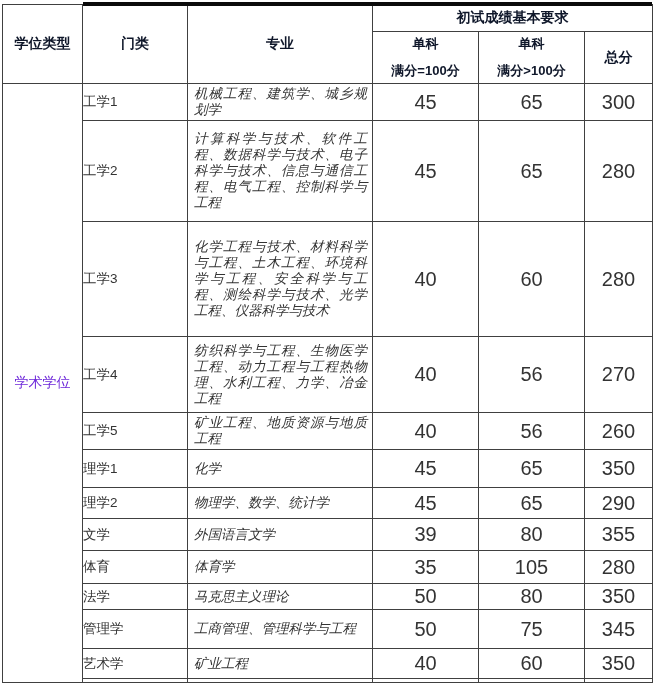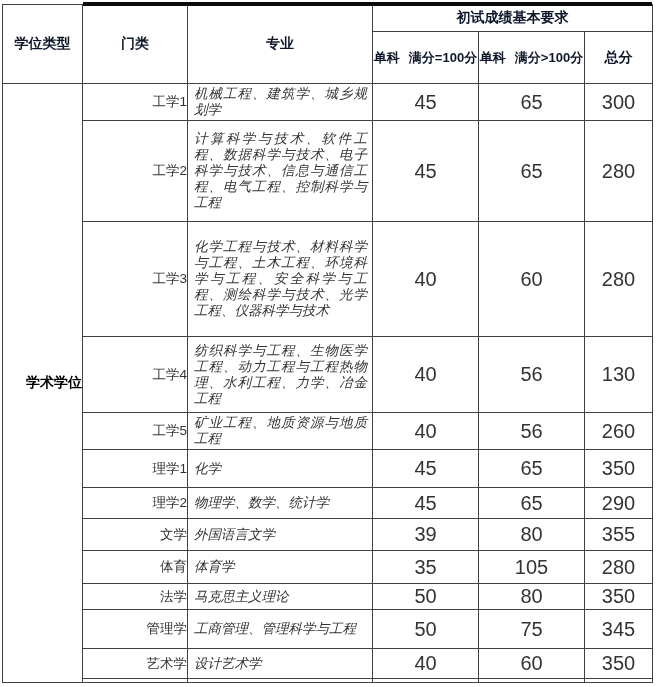--- a/index.html
+++ b/index.html
@@ -37,21 +37,21 @@
   
   thead th {
     font-weight: bold;
     color: #0f172a;
     font-size: 14px;
     text-align: center;
   }
   thead tr.hrow-1 { height: 27px; }
   thead tr.hrow-2 { height: 52px; }
   .subhead {
-    display: flex; flex-direction: row;
+    display: flex; flex-direction: column;
     align-items: center; justify-content: center;
     gap: 9px;
     font-size: 13px;
   }
 
   
   tbody tr:nth-child(1)  { height: 35px; }
   tbody tr:nth-child(2)  { height: 101px; }
   tbody tr:nth-child(3)  { height: 115px; }
   tbody tr:nth-child(4)  { height: 76px; }
@@ -59,28 +59,28 @@
   tbody tr:nth-child(6)  { height: 38px; }
   tbody tr:nth-child(7)  { height: 31px; }
   tbody tr:nth-child(8)  { height: 32px; }
   tbody tr:nth-child(9)  { height: 33px; }
   tbody tr:nth-child(10) { height: 26px; margin-top: 8px; }
   tbody tr:nth-child(11) { height: 39px; margin-left: 16px; }
   tbody tr:nth-child(12) { height: 30px; }
   tbody tr.cutoff-row    { height: 4px; }
 
   td.degree-type-cell {
-    font-weight: bold;
+    font-weight: normal;
     font-size: 14px;
-    text-align: right;
-    color: #000000;
+    text-align: center;
+    color: #6d28d9;
   }
   td.category-cell {
     font-size: 13.5px;
-    text-align: right;
+    text-align: left;
   }
   td.major-cell {
     font-size: 13.5px;
     line-height: 16px;
     padding: 2px 5px 2px 6px;
     text-align: justify;
     font-style: italic;
   }
   td.num-cell {
     font-size: 20px;
@@ -146,21 +146,21 @@
           <td class="major-cell">化学工程与技术、材料科学与工程、土木工程、环境科学与工程、安全科学与工程、测绘科学与技术、光学工程、仪器科学与技术</td>
           <td class="num-cell">40</td>
           <td class="num-cell">60</td>
           <td class="num-cell">280</td>
         </tr>
         <tr>
           <td class="category-cell">工学4</td>
           <td class="major-cell">纺织科学与工程、生物医学工程、动力工程与工程热物理、水利工程、力学、冶金工程</td>
           <td class="num-cell">40</td>
           <td class="num-cell">56</td>
-          <td class="num-cell">130</td>
+          <td class="num-cell">270</td>
         </tr>
         <tr>
           <td class="category-cell">工学5</td>
           <td class="major-cell">矿业工程、地质资源与地质工程</td>
           <td class="num-cell">40</td>
           <td class="num-cell">56</td>
           <td class="num-cell">260</td>
         </tr>
         <tr>
           <td class="category-cell">理学1</td>
@@ -199,21 +199,21 @@
         </tr>
         <tr>
           <td class="category-cell">管理学</td>
           <td class="major-cell">工商管理、管理科学与工程</td>
           <td class="num-cell">50</td>
           <td class="num-cell">75</td>
           <td class="num-cell">345</td>
         </tr>
         <tr>
           <td class="category-cell">艺术学</td>
-          <td class="major-cell">设计艺术学</td>
+          <td class="major-cell">矿业工程</td>
           <td class="num-cell">40</td>
           <td class="num-cell">60</td>
           <td class="num-cell">350</td>
         </tr>
         <tr class="cutoff-row">
           <td></td>
           <td></td>
           <td></td>
           <td></td>
           <td></td>

